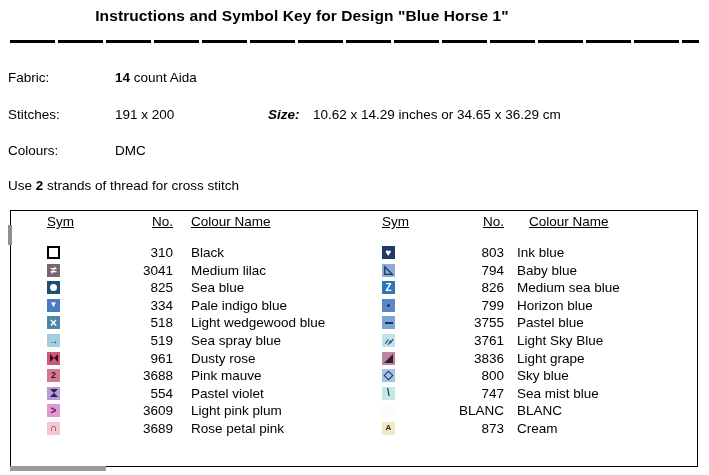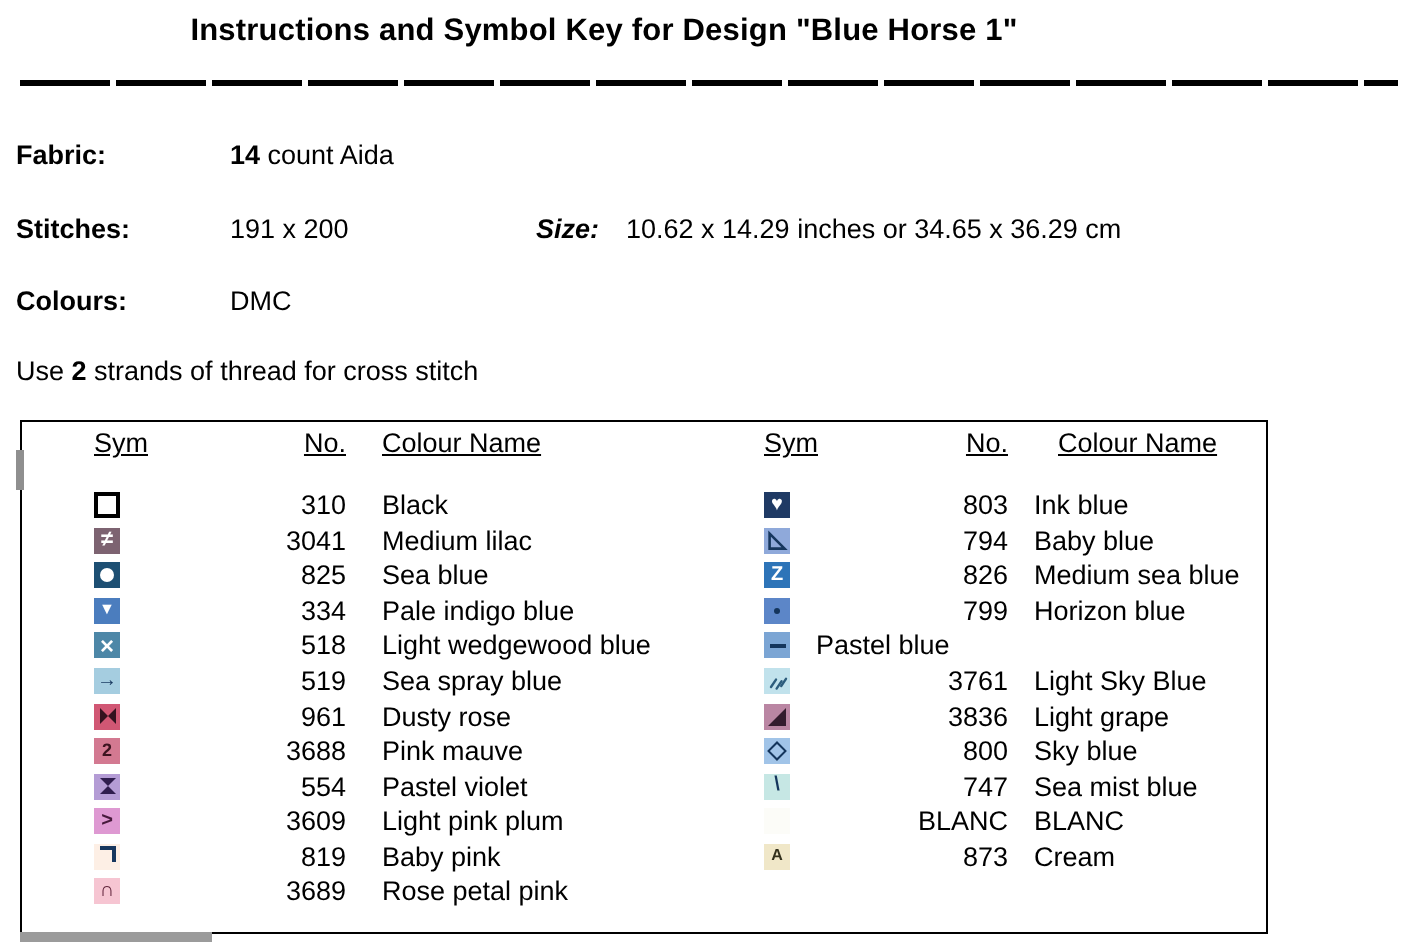--- a/index.html
+++ b/index.html
@@ -11,29 +11,29 @@
   .title{
     position:absolute;top:7px;left:0;width:604px;text-align:center;
     font-size:15.5px;font-weight:bold;letter-spacing:.1px;
   }
   .divider{
     position:absolute;top:40px;left:10px;width:689px;height:3px;
     background:repeating-linear-gradient(90deg,#000 0 45px,transparent 45px 48px);
   }
   .info-row{position:absolute;left:0;width:709px;height:16px;font-size:13.5px;}
   .r-fabric{top:70px}.r-stitches{top:107px}.r-colours{top:143px}.r-usage{top:178px}
-  .lbl{position:absolute;left:8px;font-weight:bold;}
+  .lbl{position:absolute;left:8px;font-weight:normal;}
   .val{position:absolute;left:115px;}
   .lbl-size{position:absolute;left:268px;font-weight:bold;font-style:italic;}
   .val-size{position:absolute;left:313px;}
   .usage{position:absolute;left:8px;}
   .b{font-weight:bold;}
 
   .key-table{
-    position:absolute;left:10px;top:210px;width:624px;height:257px;
+    position:absolute;left:10px;top:210px;width:688px;height:257px;
     border:1px solid #000;box-sizing:border-box;background:#fff;
   }
   .khead{position:absolute;top:3px;font-size:13.5px;text-decoration:underline;white-space:nowrap;}
   .kh-sym-l{left:36px}.kh-no-l{left:106px;width:56px;text-align:right}.kh-name-l{left:180px}
   .kh-sym-r{left:371px}.kh-no-r{left:437px;width:56px;text-align:right}.kh-name-r{left:518px}
 
   .rows{position:absolute;top:33px;}
   .rows-left{left:36px}.rows-right{left:371px}
   .krow{display:flex;align-items:center;height:17.55px;font-size:13.5px;white-space:nowrap;}
   .cell-sym{
@@ -165,27 +165,20 @@
     <span class="cell-name">Pastel violet</span>
   </div>
       <div class="krow">
     <span class="cell-sym" style="background: rgb(222, 153, 210); color: rgb(71, 26, 60);">
           <span class="g-char fs10">&gt;</span>
         </span>
     <span class="cell-no">3609</span>
     <span class="cell-name">Light pink plum</span>
   </div>
       <div class="krow">
-    <span class="cell-sym" style="background: rgb(253, 239, 229); color: rgb(23, 55, 94);">
-          <span class="g-shape sh-corner"></span>
-        </span>
-    <span class="cell-no">819</span>
-    <span class="cell-name">Baby pink</span>
-  </div>
-      <div class="krow">
     <span class="cell-sym" style="background: rgb(246, 197, 210); color: rgb(94, 33, 56);">
           <span class="g-char fs10">∩</span>
         </span>
     <span class="cell-no">3689</span>
     <span class="cell-name">Rose petal pink</span>
   </div>
     </div>
   <div class="rows rows-right" id="rows-right">
       <div class="krow">
     <span class="cell-sym" style="background: rgb(31, 58, 100); color: rgb(255, 255, 255);">
@@ -214,20 +207,21 @@
     <span class="cell-sym" style="background: rgb(92, 134, 200); color: rgb(20, 53, 92);">
           <span class="g-shape sh-dot"></span>
         </span>
     <span class="cell-no">799</span>
     <span class="cell-name">Horizon blue</span>
   </div>
       <div class="krow">
     <span class="cell-sym" style="background: rgb(123, 165, 212); color: rgb(20, 53, 92);">
           <span class="g-shape sh-dash"></span>
         </span>
+    <span class="cell-no">3755</span>
     <span class="cell-name">Pastel blue</span>
   </div>
       <div class="krow">
     <span class="cell-sym" style="background: rgb(193, 226, 236); color: rgb(45, 93, 125);">
           <svg width="12" height="12" viewBox="0 0 12 12">
             <g stroke="currentColor" stroke-width="1.2" stroke-linecap="round">
               <path d="M2.5 8.5 L5 4.8"></path>
               <path d="M5.3 9.3 L7.8 5.6"></path>
               <path d="M7.6 8 L10 4.4"></path>
             </g>

